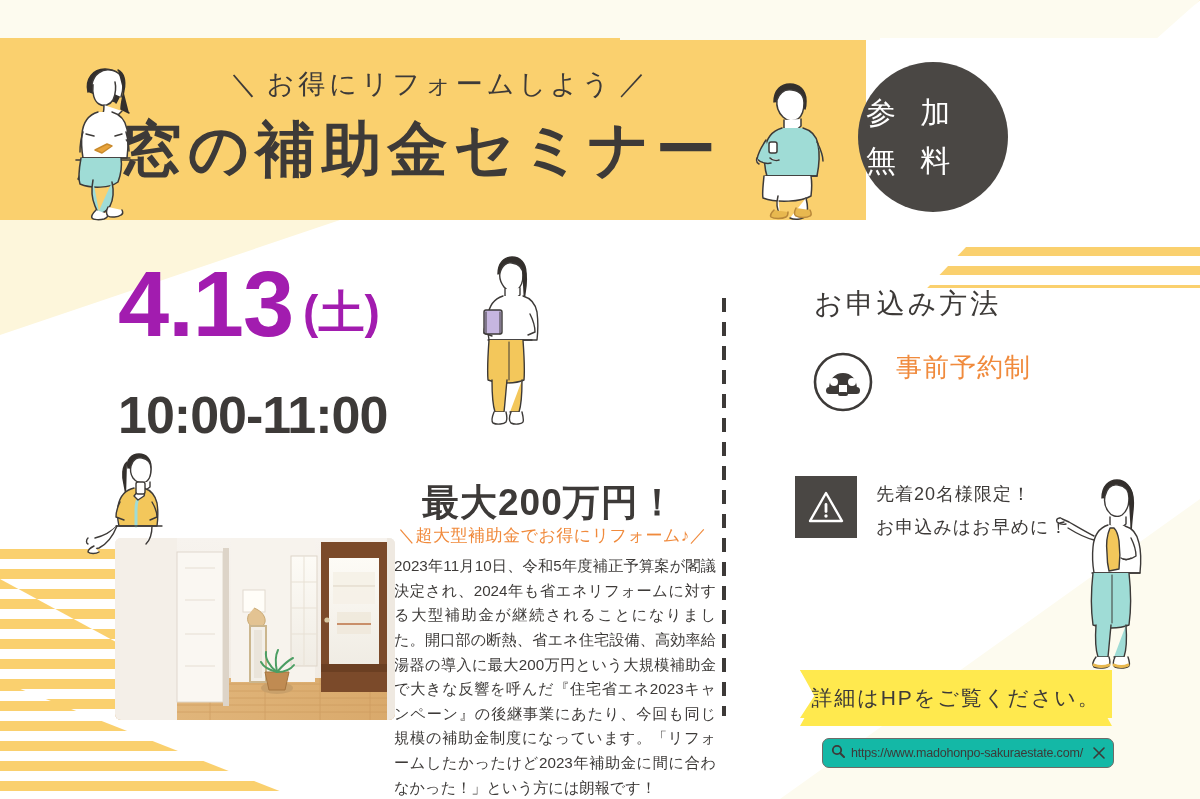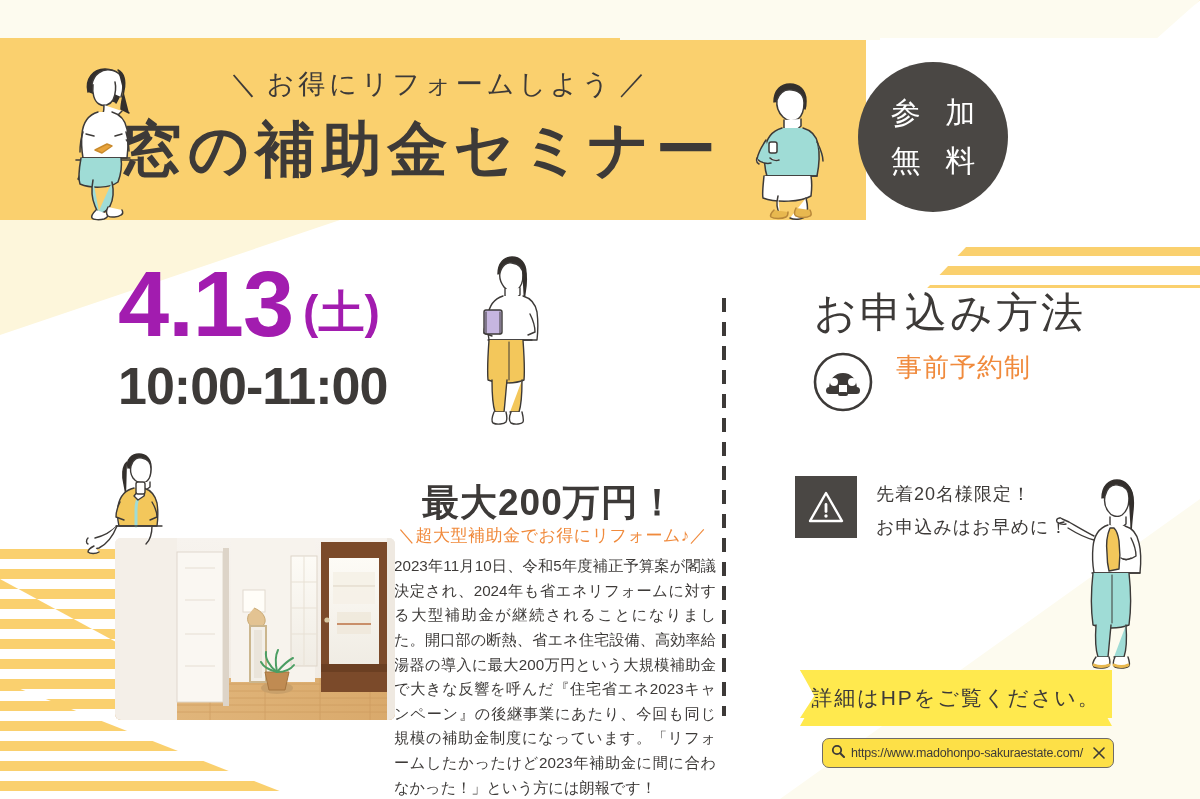--- a/index.html
+++ b/index.html
@@ -70,34 +70,34 @@
   .title-main{
     position:absolute;left:122px;top:110px;width:640px;
     font-size:60px;font-weight:700;letter-spacing:6px;color:#3d3a38;
     white-space:nowrap;
   }
 
   
   .free-badge{
     position:absolute;left:858px;top:62px;width:150px;height:150px;
     border-radius:50%;background:#4a4744;color:#ffffff;
-    display:flex;flex-direction:column;align-items:center;justify-content:center;
+    display:flex;flex-direction:column;align-items:flex-start;justify-content:center;
     gap:13px;
   }
   .free-badge span{font-size:30px;letter-spacing:8px;text-indent:8px;line-height:1.15;}
 
   
   .date-big{
     position:absolute;left:118px;top:258px;
     font-size:92px;font-weight:700;letter-spacing:-1px;color:#a21caf;line-height:1;
     white-space:nowrap;
   }
   .date-dow{font-size:46px;font-weight:700;vertical-align:8px;margin-left:10px;letter-spacing:0;}
   .time-line{
-    position:absolute;left:118px;top:360px;
+    position:absolute;left:118px;top:389px;
     font-size:52px;font-weight:700;letter-spacing:-1px;color:#3d3a38;line-height:1;
     white-space:nowrap;
   }
 
   
   .divider{
     position:absolute;left:722px;top:298px;width:4px;height:418px;
     background:repeating-linear-gradient(to bottom,
       #3d3a38 0px,#3d3a38 14px,transparent 14px,transparent 24px);
   }
@@ -119,21 +119,21 @@
   
   .photo{
     position:absolute;left:115px;top:538px;width:280px;height:182px;
     border-radius:6px;overflow:hidden;background:#efe7dd;
   }
   .photo svg{display:block;width:100%;height:100%;}
 
   
   .apply-title{
     position:absolute;left:814px;top:285px;
-    font-size:42px;letter-spacing:3px;color:#3d3a38;white-space:nowrap;
+    font-size:28px;letter-spacing:3px;color:#3d3a38;white-space:nowrap;
   }
   .phone-icon{
     position:absolute;left:812px;top:351px;width:62px;height:62px;
   }
   .reserve-note{
     position:absolute;left:896px;top:350px;
     font-size:26px;color:#f08a3c;letter-spacing:1px;white-space:nowrap;text-align:right;
   }
   .phone-number{
     position:absolute;left:896px;top:384px;
@@ -162,21 +162,21 @@
     position:absolute;left:800px;top:670px;width:312px;height:56px;
     background:#ffe94e;
     clip-path:polygon(0 0,100% 0,95% 50%,100% 100%,0 100%,5% 50%);
     display:flex;align-items:center;justify-content:center;
     font-size:21px;letter-spacing:2px;color:#3d3a38;white-space:nowrap;
   }
 
   
   .url-pill{
     position:absolute;left:822px;top:738px;width:292px;height:30px;
-    border:1.4px solid #6f6b67;border-radius:7px;background:#fde047;
+    border:1.4px solid #6f6b67;border-radius:7px;background:#14b8a6;
     display:flex;align-items:center;gap:6px;padding:0 8px;box-sizing:border-box;
   }
   .url-text{
     font-size:12.5px;color:#3d3a38;letter-spacing:-0.2px;flex:1;white-space:nowrap;overflow:hidden;
   }
   .pill-x{font-size:15px;color:#3d3a38;line-height:1;}
 
   
   .fig{position:absolute;}
   .fig svg{display:block;overflow:visible;}

